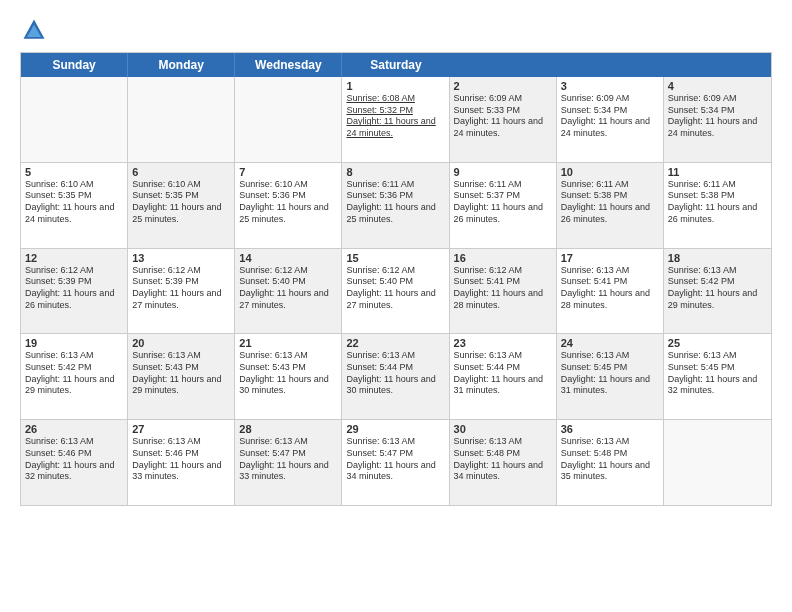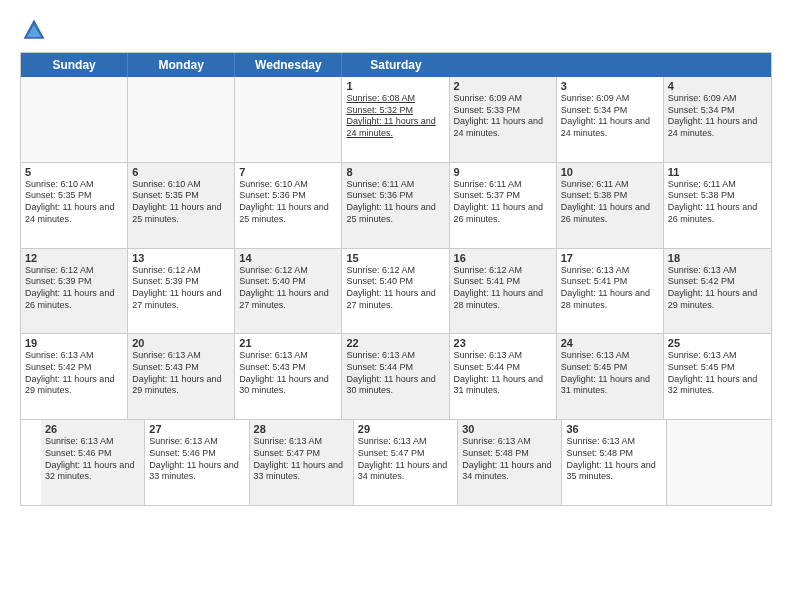--- a/index.html
+++ b/index.html
@@ -85,21 +85,21 @@
       display: flex;
       flex-direction: column;
       flex: 1;
     }
     .cal-row {
       display: grid;
       grid-template-columns: repeat(7, 1fr);
       flex: 1;
       border-bottom: 1px solid #ccc;
     }
-    .cal-row:last-child { border-bottom: none; margin-left: 20px; }
+    .cal-row:last-child { border-bottom: none; }
     .cal-cell {
       border-right: 1px solid #ccc;
       padding: 3px 4px;
       font-size: 9.5px;
       color: #333;
       background: #fff;
       min-height: 0;
     }
     .cal-cell:last-child { border-right: none; }
     .cal-cell.shaded {

